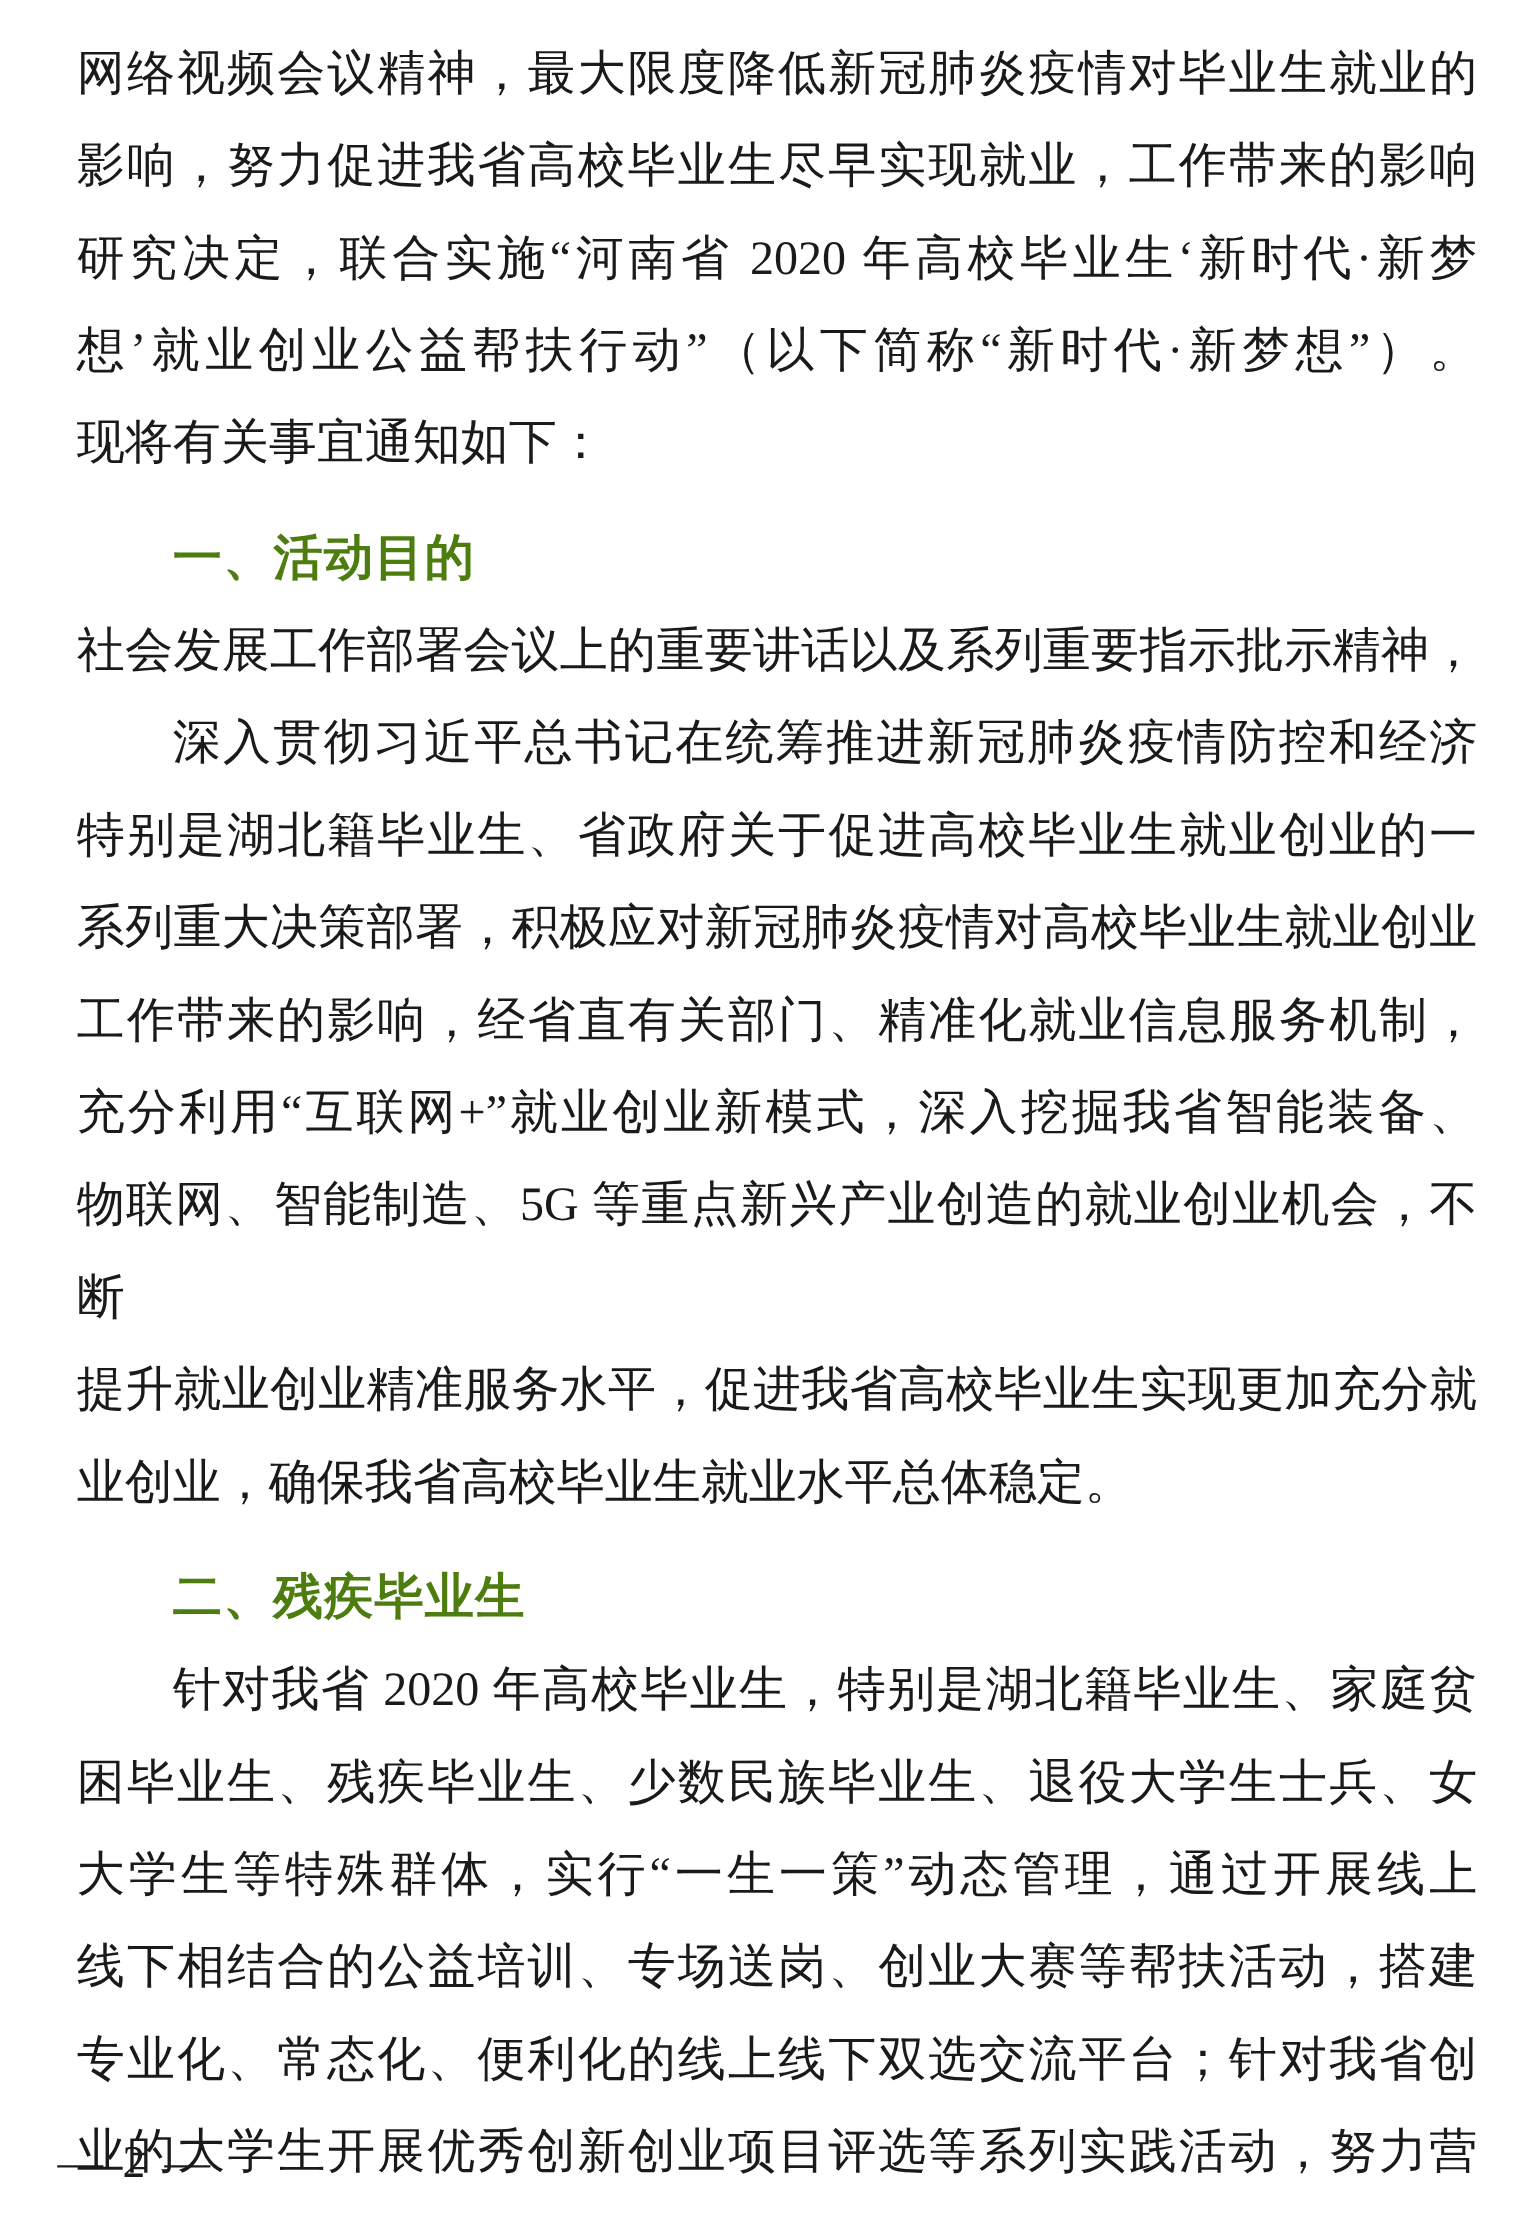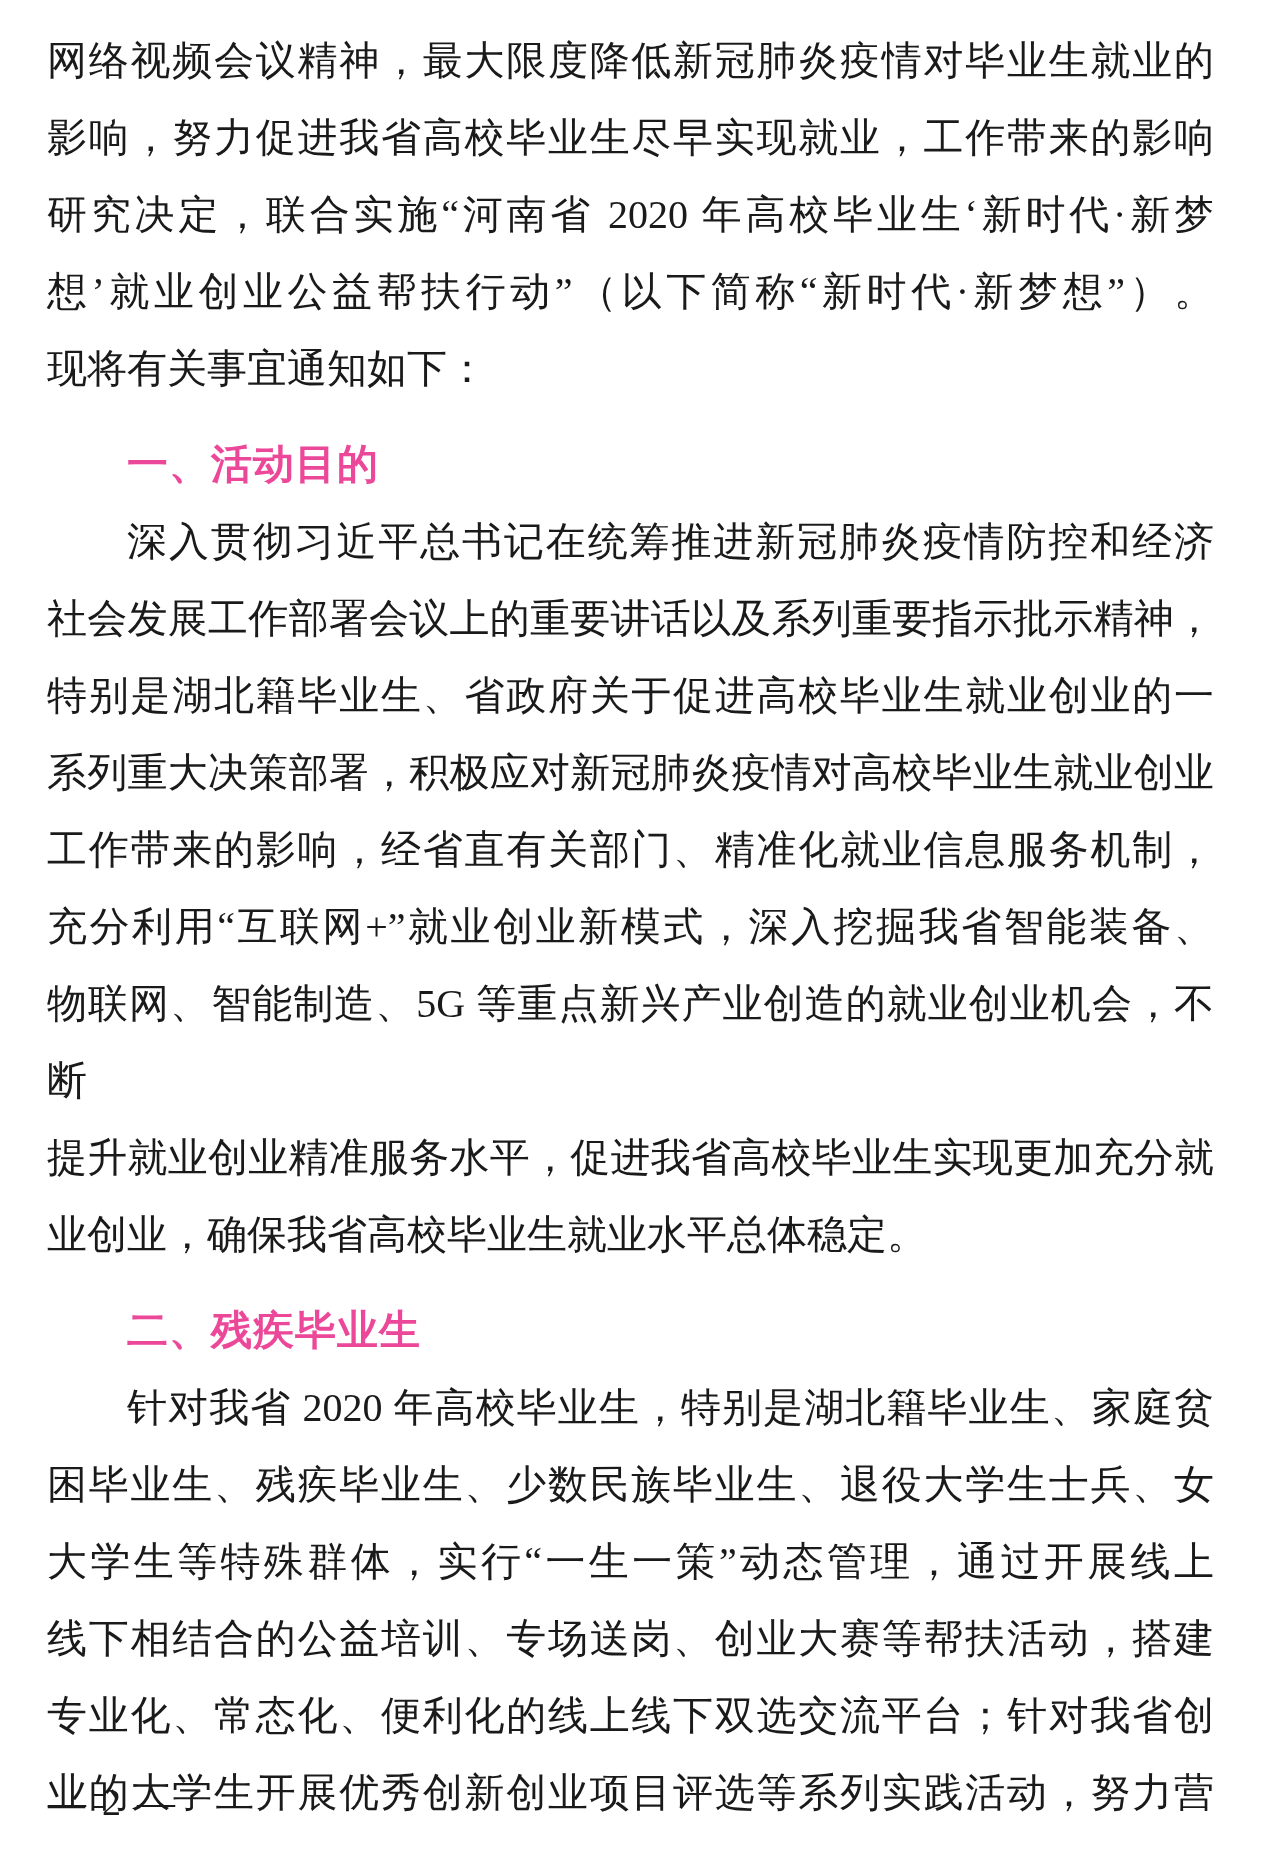--- a/index.html
+++ b/index.html
@@ -6,21 +6,21 @@
   html, body { background: #ffffff; }
   .page {
     position: relative;
     width: 1280px;
     height: 1859px;
     background: #ffffff;
     overflow: hidden;
   }
   .content {
     position: absolute;
-    left: 47px;
+    left: 64px;
     top: 22px;
     width: 1167px;
   }
   .paragraph { margin: 0; }
   .line {
     font-family: "Liberation Serif", "DejaVu Serif", serif;
     font-size: 40px;
     line-height: 77px;
     color: #1a1a1a;
     text-align: justify;
@@ -32,21 +32,21 @@
   .line.short {
     text-align: center;
     text-align-last: left;
     -moz-text-align-last: left;
   }
   .heading {
     font-family: "Liberation Sans", "DejaVu Sans", sans-serif;
     font-weight: 700;
     font-size: 41px;
     line-height: 77px;
-    color: #ec4899;
+    color: #4d7c0f;
     margin-top: 19px;
     padding-left: 80px;
     letter-spacing: 1px;
   }
   .footer {
     position: absolute;
     left: 48px;
     top: 1780px;
     display: flex;
     align-items: center;
@@ -63,22 +63,22 @@
   <div class="content">
       <div class="paragraph">
         <div class="line">网络视频会议精神，最大限度降低新冠肺炎疫情对毕业生就业的</div>
         <div class="line">影响，努力促进我省高校毕业生尽早实现就业，工作带来的影响</div>
         <div class="line">研究决定，联合实施“河南省 2020 年高校毕业生‘新时代·新梦</div>
         <div class="line">想’就业创业公益帮扶行动”（以下简称“新时代·新梦想”）。</div>
         <div class="line short">现将有关事宜通知如下：</div>
       </div>
       <div class="heading">一、活动目的</div>
       <div class="paragraph">
+        <div class="line">社会发展工作部署会议上的重要讲话以及系列重要指示批示精神，</div>
         <div class="line indent">深入贯彻习近平总书记在统筹推进新冠肺炎疫情防控和经济</div>
-        <div class="line">社会发展工作部署会议上的重要讲话以及系列重要指示批示精神，</div>
         <div class="line">特别是湖北籍毕业生、省政府关于促进高校毕业生就业创业的一</div>
         <div class="line">系列重大决策部署，积极应对新冠肺炎疫情对高校毕业生就业创业</div>
         <div class="line">工作带来的影响，经省直有关部门、精准化就业信息服务机制，</div>
         <div class="line">充分利用“互联网+”就业创业新模式，深入挖掘我省智能装备、</div>
         <div class="line">物联网、智能制造、5G 等重点新兴产业创造的就业创业机会，不断</div>
         <div class="line">提升就业创业精准服务水平，促进我省高校毕业生实现更加充分就</div>
         <div class="line short">业创业，确保我省高校毕业生就业水平总体稳定。</div>
       </div>
       <div class="heading">二、残疾毕业生</div>
       <div class="paragraph">

